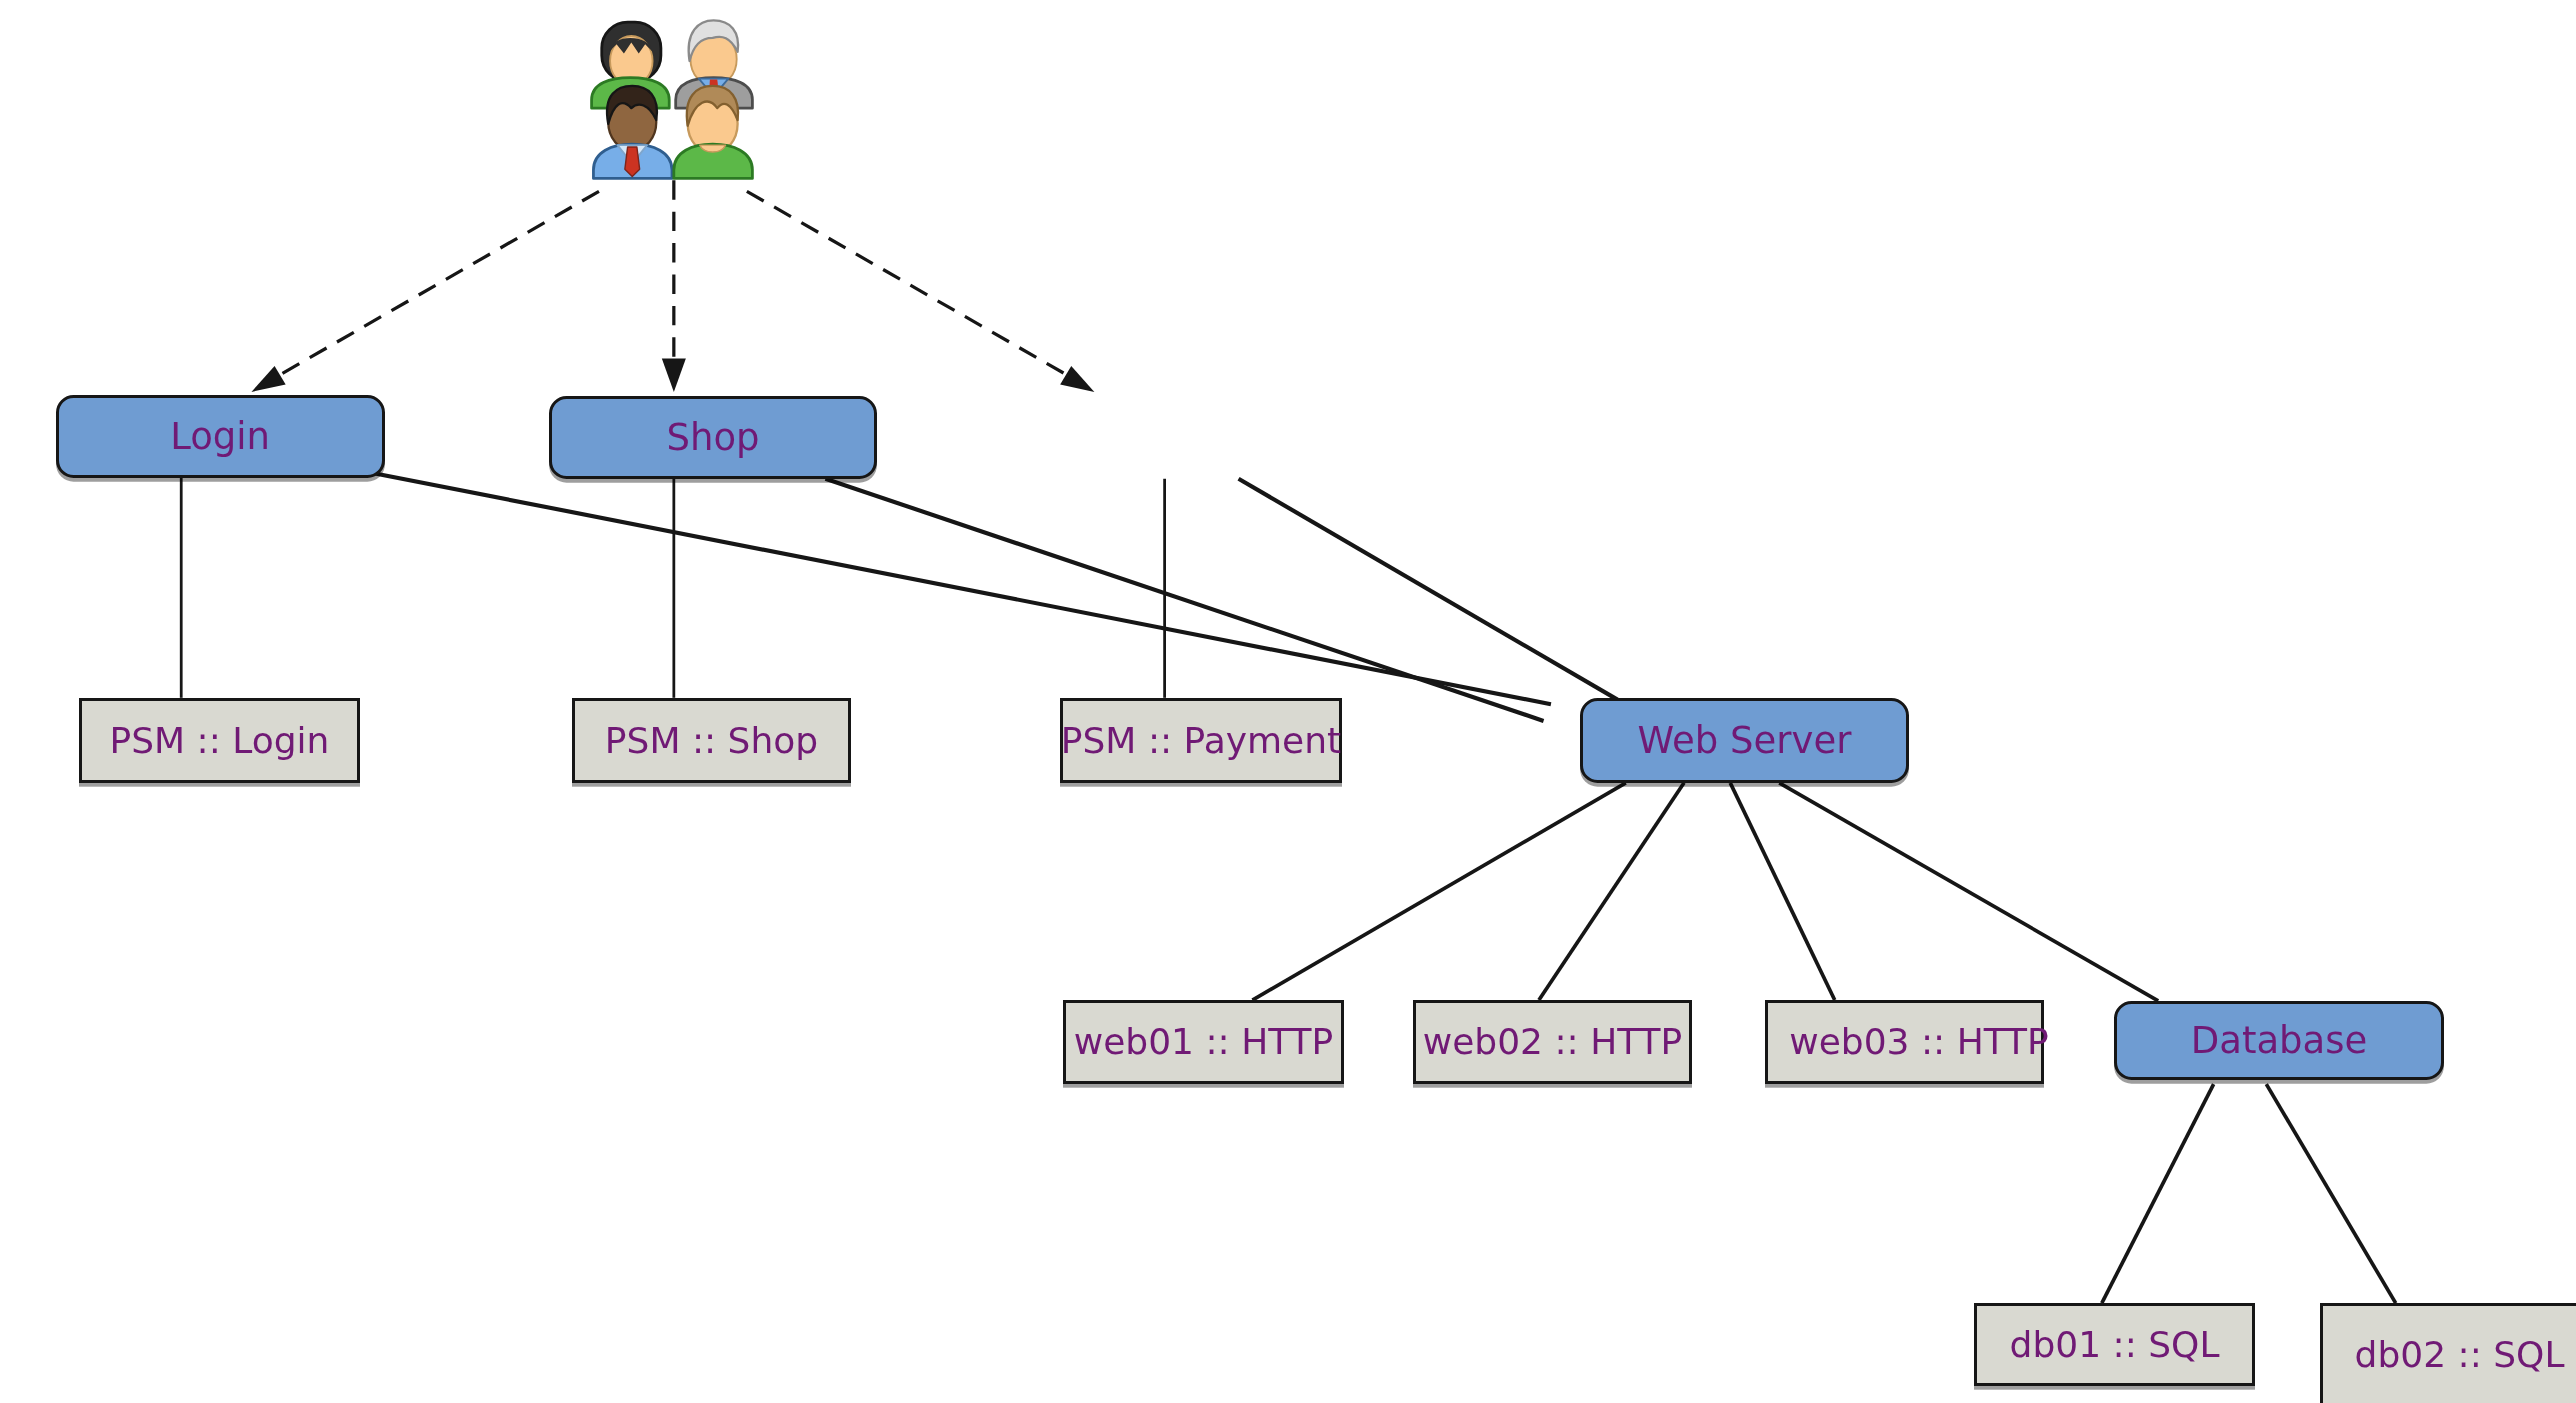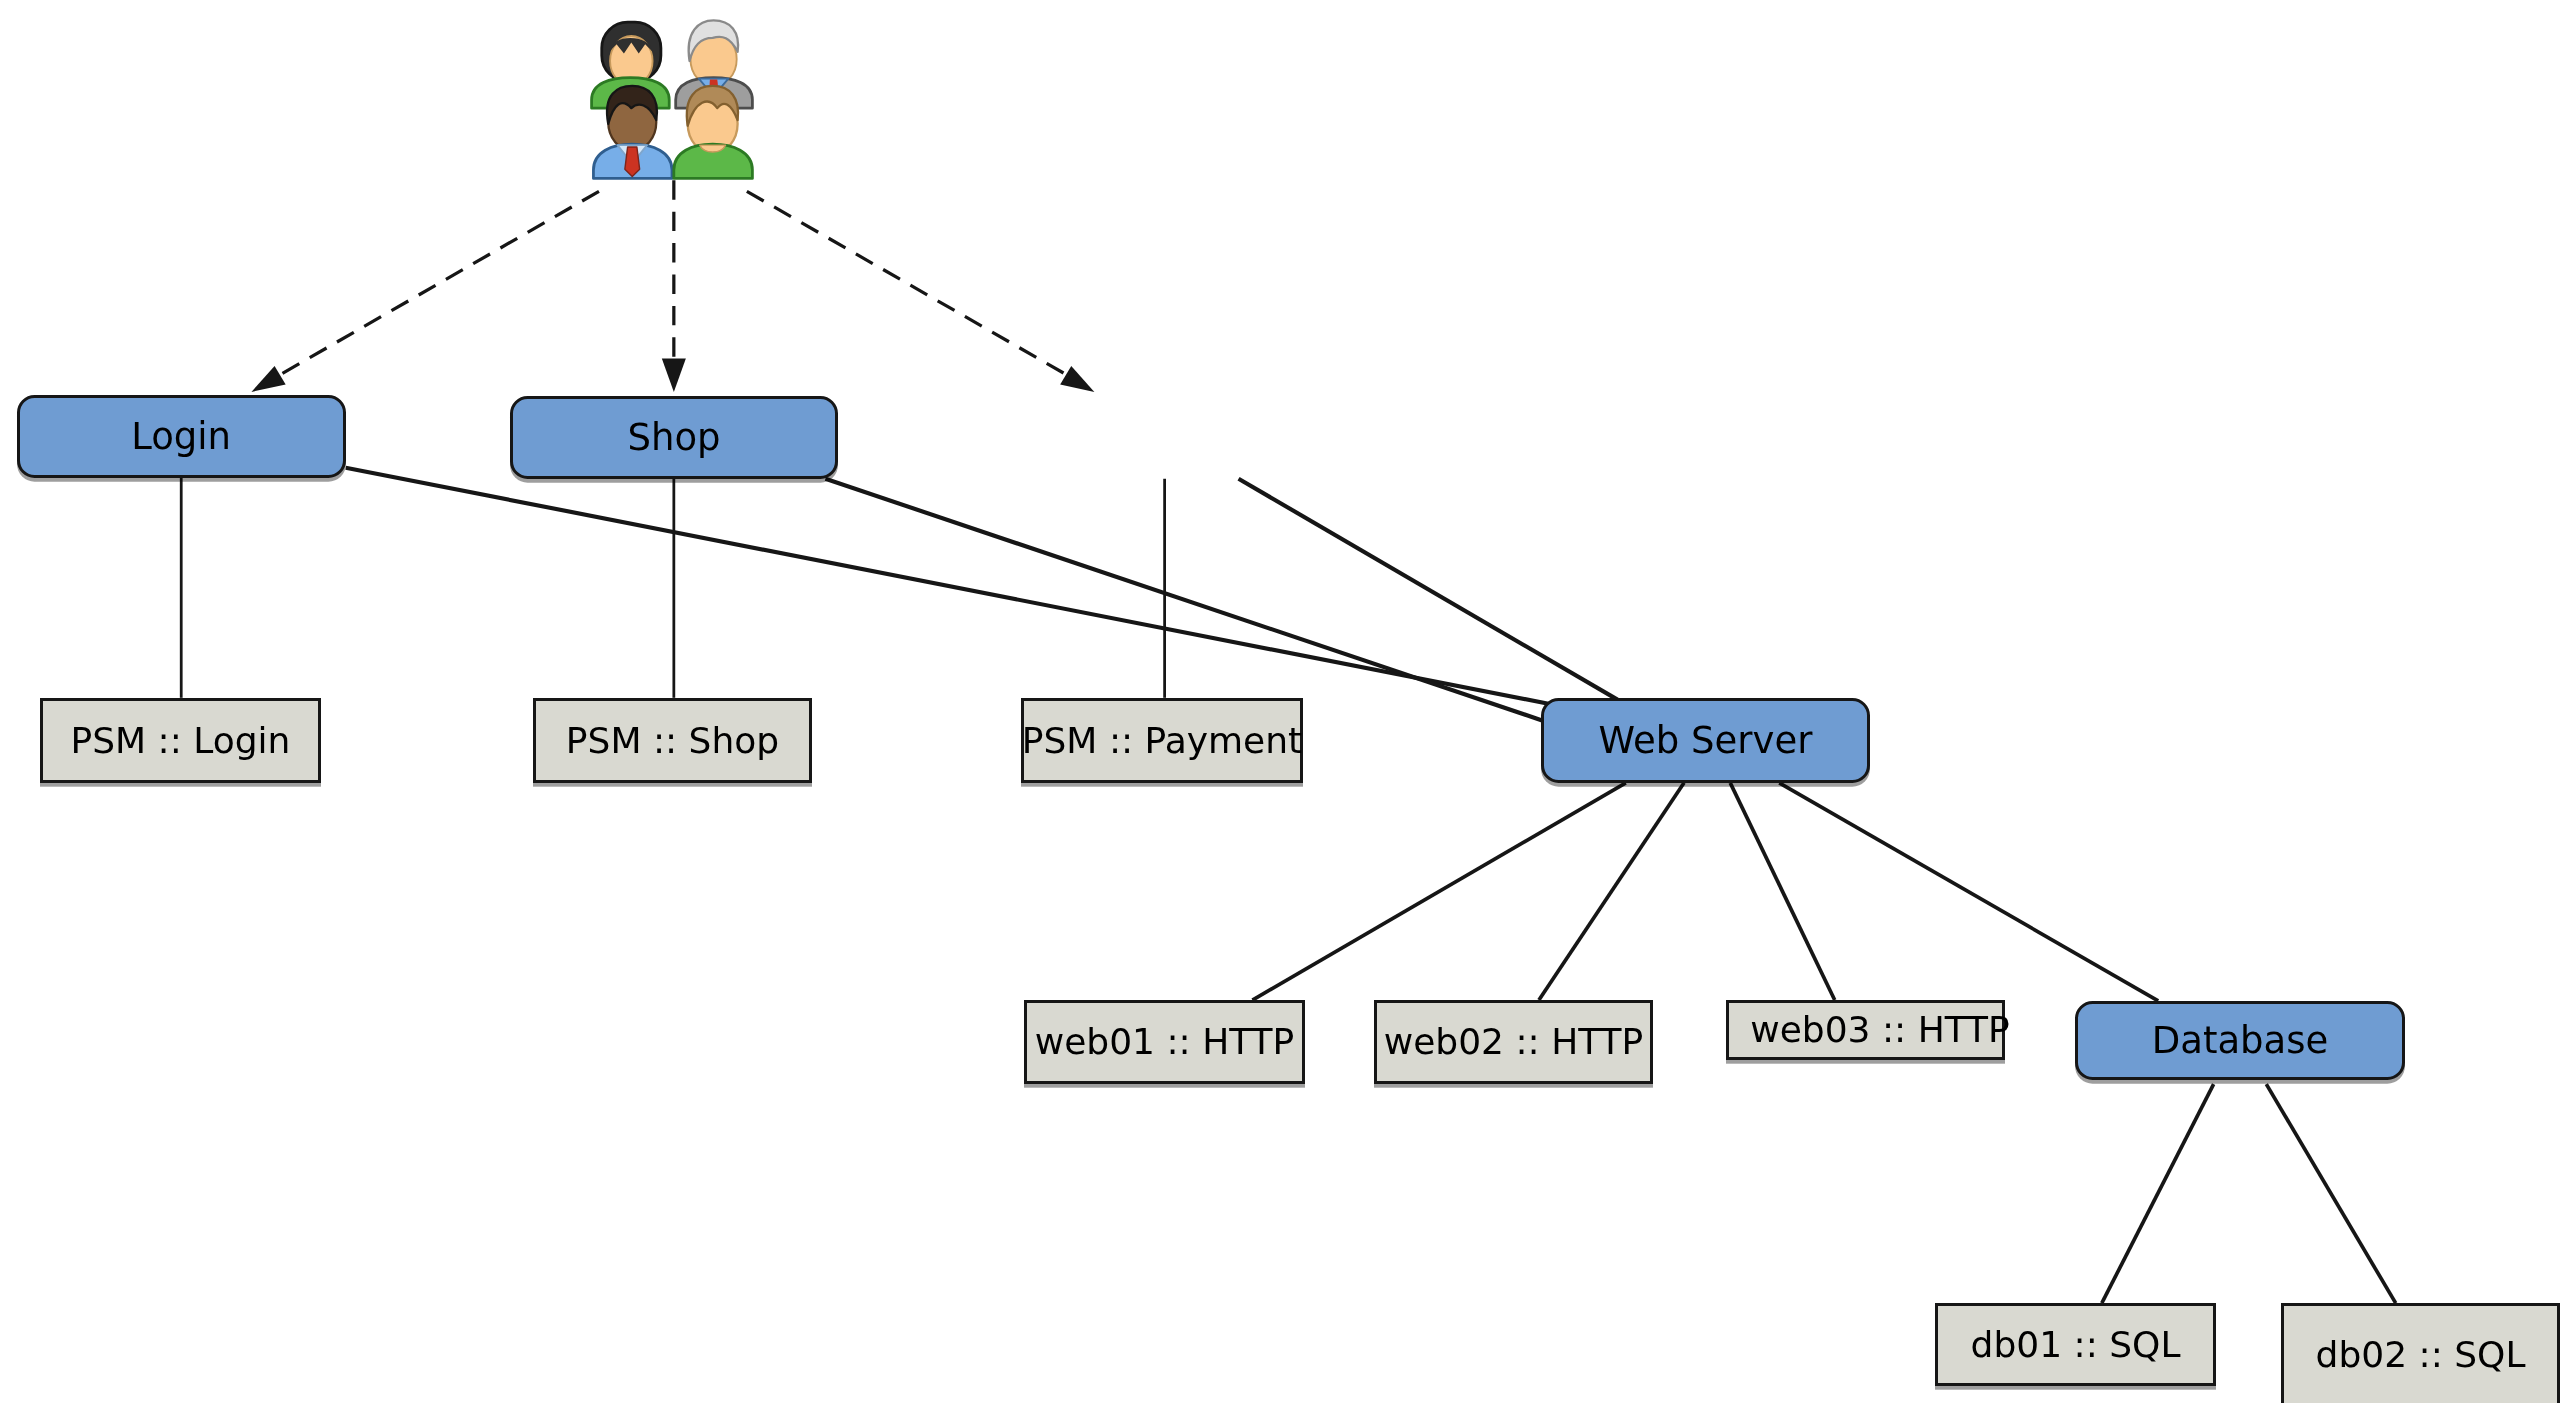--- a/index.html
+++ b/index.html
@@ -11,25 +11,26 @@
     font-family:"DejaVu Sans","Liberation Sans",sans-serif;
     overflow:hidden;
   }
   #edges{position:absolute;left:0;top:0;}
   .node{
     position:absolute;
     display:flex;
     align-items:center;
     justify-content:center;
     box-sizing:border-box;
-    color:#000000;
+    color:#701a75;
     font-size:37px;
     line-height:1;
     white-space:nowrap;
     text-align:center;
+    margin-left:39px;
   }
   .node-blue{
     background:#6f9cd2;
     border:3.7px solid #161616;
     border-radius:17.6px;
     box-shadow:0 3.7px 0 rgba(0,0,0,0.38);
   }
   .node-gray{
     background:#d9d9d1;
     border:3.7px solid #161616;
@@ -113,21 +114,21 @@
   <div class="node node-blue" style="left:510px;  top:396px;  width:328px; height:83px;">Shop</div>
 
   <div class="node node-gray" style="left:40px;   top:698px;  width:281px; height:85px;">PSM :: Login</div>
   <div class="node node-gray" style="left:533px;  top:698px;  width:279px; height:85px;">PSM :: Shop</div>
   <div class="node node-gray" style="left:1021px; top:698px;  width:282px; height:85px;">PSM :: Payment</div>
 
   <div class="node node-blue" style="left:1541px; top:698px;  width:329px; height:85px;">Web Server</div>
 
   <div class="node node-gray" style="left:1024px; top:1000px; width:281px; height:84px;">web01 :: HTTP</div>
   <div class="node node-gray" style="left:1374px; top:1000px; width:279px; height:84px;">web02 :: HTTP</div>
-  <div class="node node-gray" style="left:1726px; top:1000px; width:279px; height:60px;padding-left:29px;">web03 :: HTTP</div>
+  <div class="node node-gray" style="left:1726px; top:1000px; width:279px; height:84px;padding-left:29px;">web03 :: HTTP</div>
 
   <div class="node node-blue" style="left:2075px; top:1001px; width:330px; height:79px;">Database</div>
 
   <div class="node node-gray" style="left:1935px; top:1303px; width:281px; height:83px;">db01 :: SQL</div>
   <div class="node node-gray" style="left:2281px; top:1303px; width:279px; height:103px;">db02 :: SQL</div>
 
 </div>
 
 
 </body></html>

